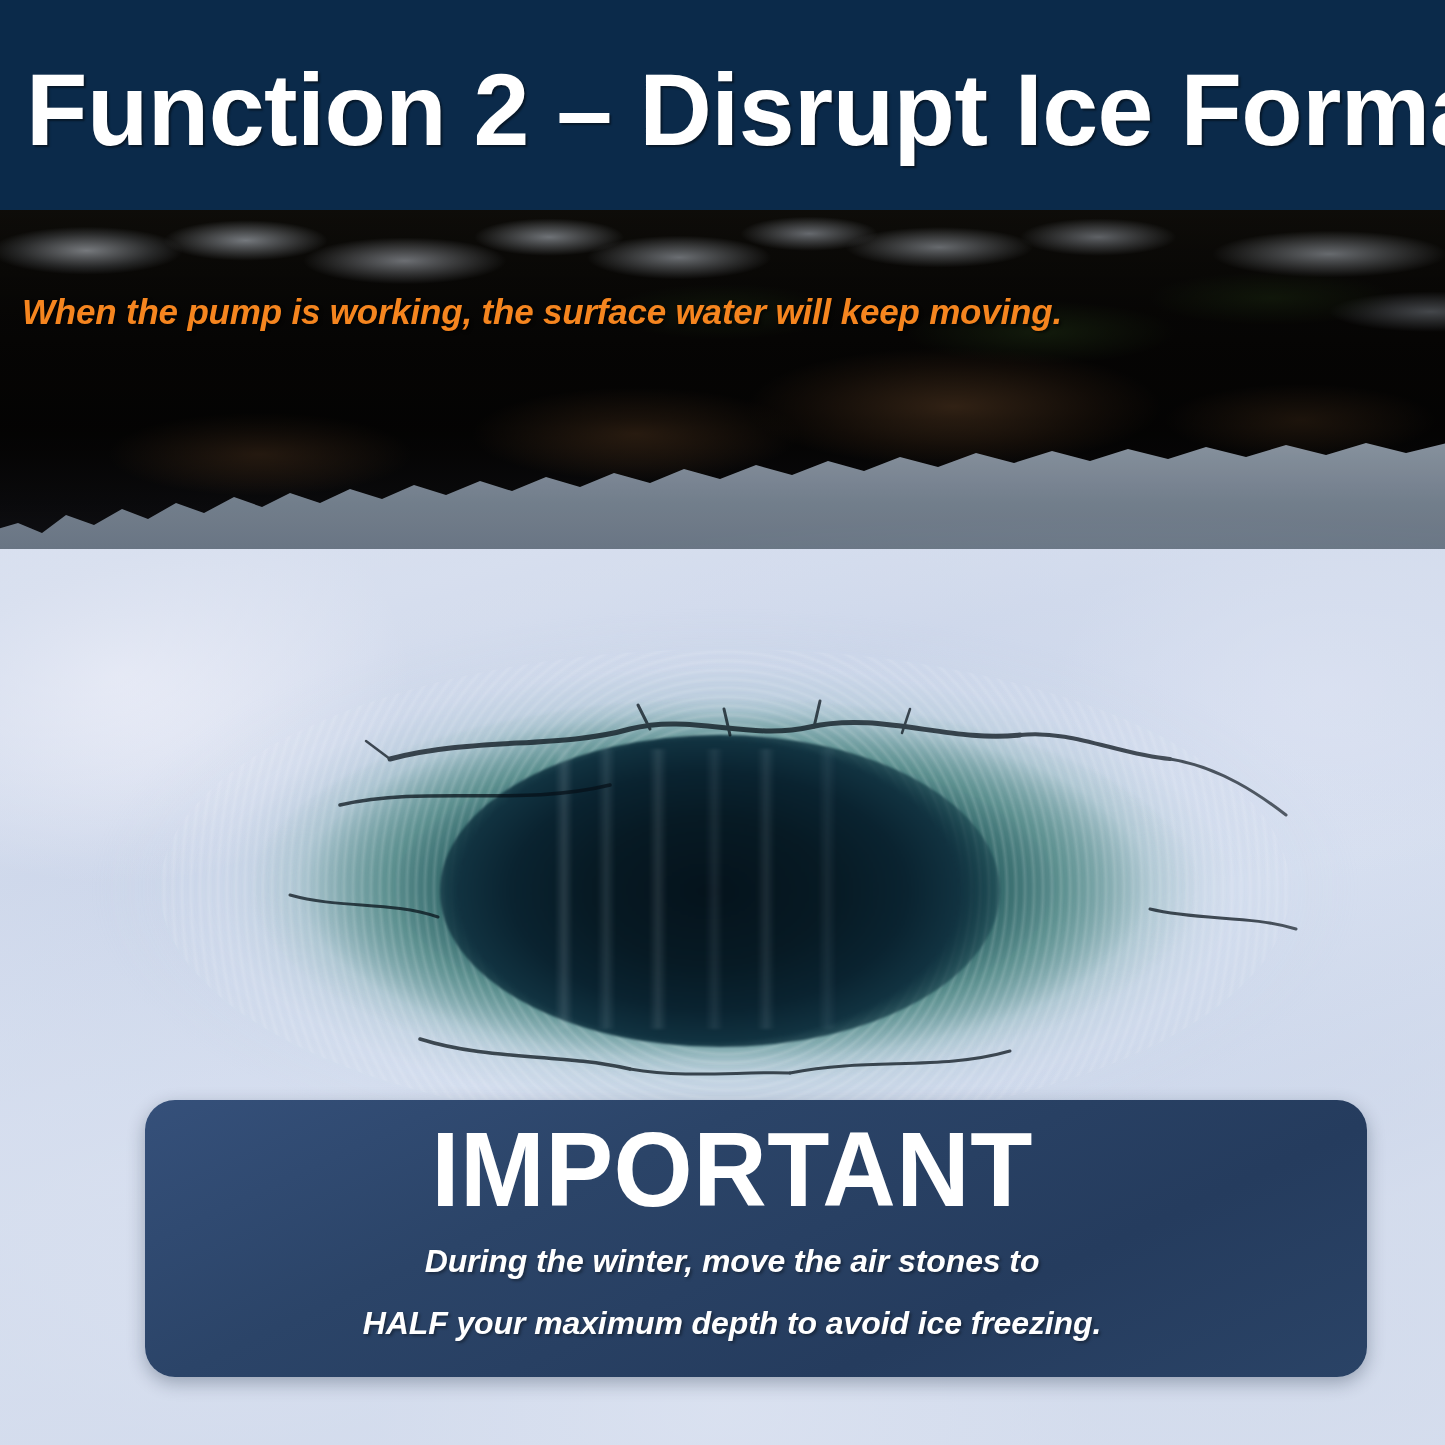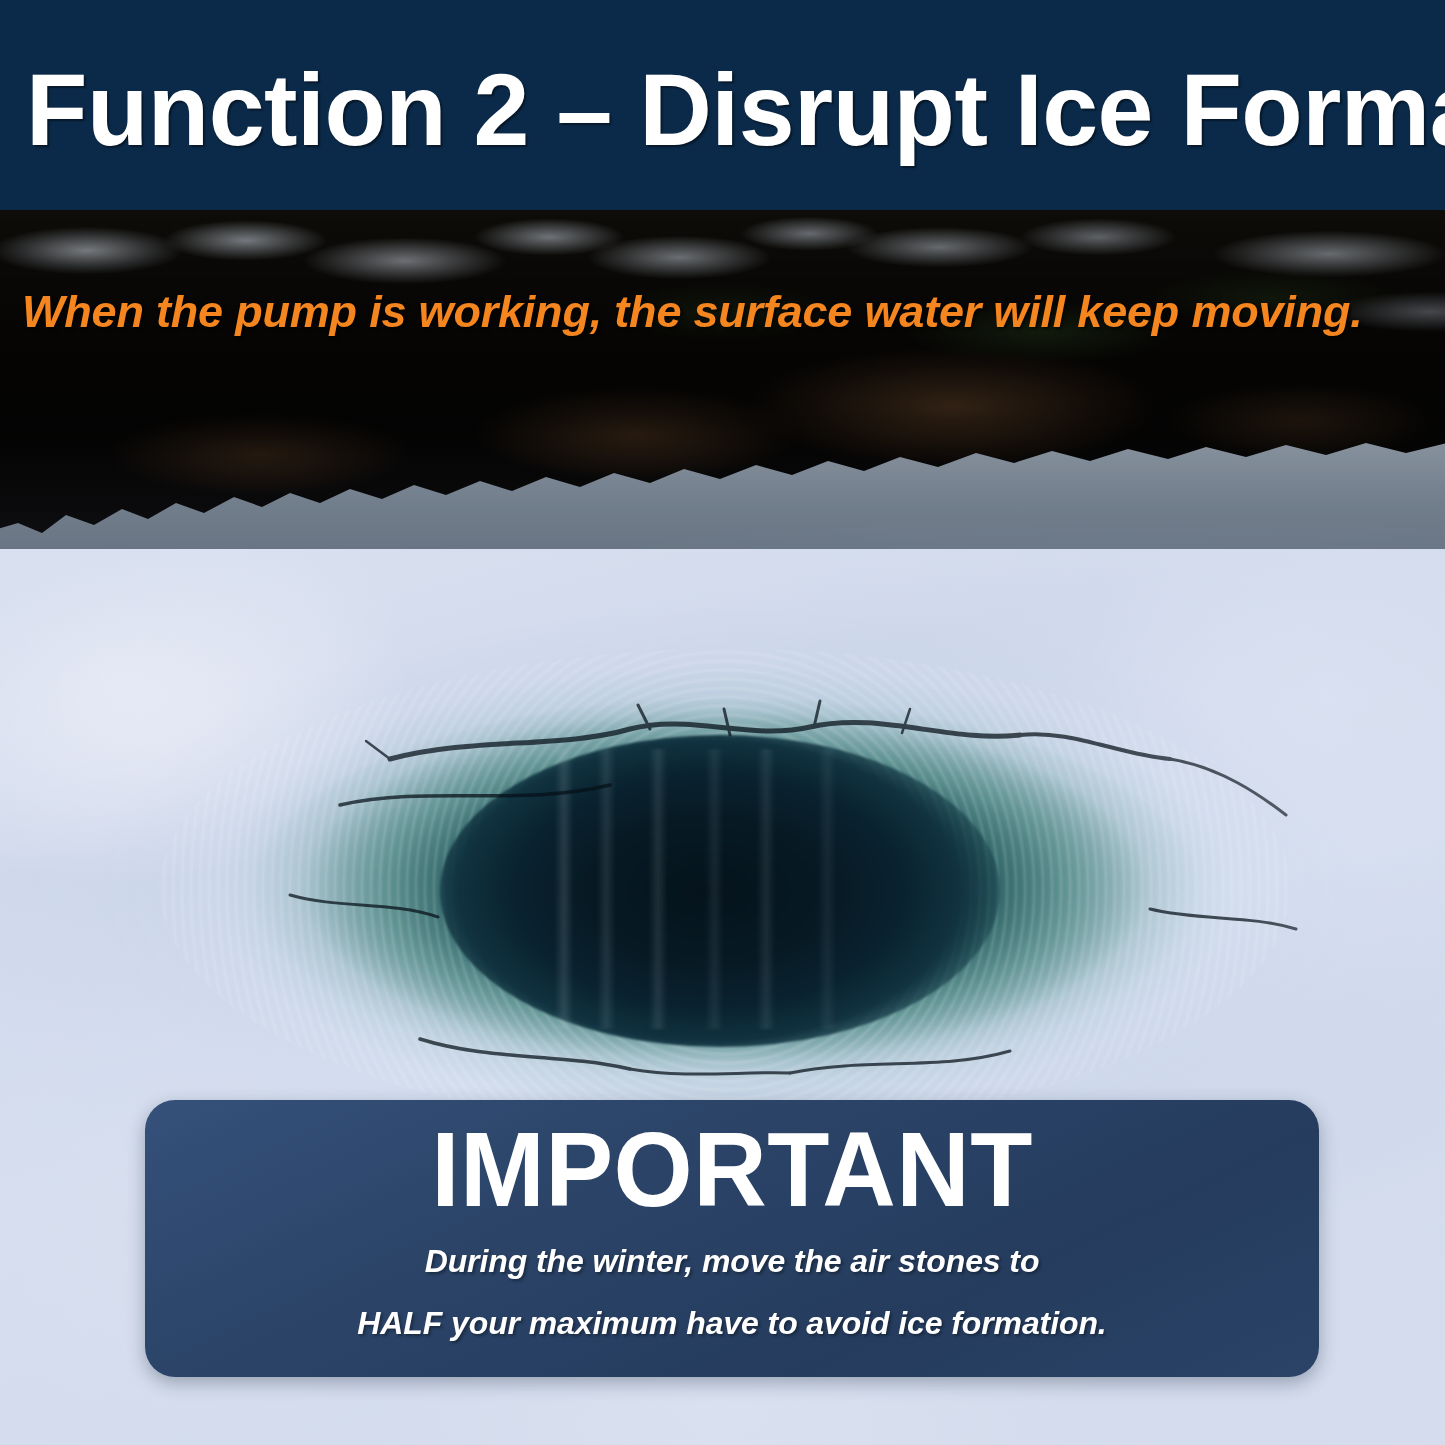--- a/index.html
+++ b/index.html
@@ -109,21 +109,21 @@
     left: 22px;
     top: 70px;
     width: 1400px;
     z-index: 12;
   }
   .winter-line {
     color: #f5851f;
     font-family: "Liberation Sans", sans-serif;
     font-weight: bold;
     font-style: italic;
-    font-size: 45px;
+    font-size: 35px;
     line-height: 64px;
     letter-spacing: -0.2px;
     white-space: nowrap;
     text-shadow: 2px 2px 3px rgba(0,0,0,0.6);
   }
 
   
   .ice-band {
     position: absolute;
     left: 0; top: 549px;
@@ -274,20 +274,21 @@
   .important-box {
     position: absolute;
     left: 145px;
     top: 1100px;
     width: 1174px;
     height: 277px;
     border-radius: 30px;
     background: linear-gradient(155deg, #35507a 0%, #2b4468 34%, #253c5e 70%, #2a4366 100%);
     box-shadow: 0 6px 18px rgba(10,25,45,0.30);
     z-index: 40;
+    padding-left: 48px;
   }
   .important-heading {
     position: absolute;
     left: 0;
     top: 14px;
     width: 1174px;
     text-align: center;
     color: #ffffff;
     font-family: "Liberation Sans", sans-serif;
     font-weight: bold;
@@ -376,17 +377,17 @@
   </div>
 
   <div class="header-bar">
     <div class="header-title">Function 2 – Disrupt Ice Formation</div>
   </div>
 
   <div class="important-box">
     <div class="important-heading">IMPORTANT</div>
     <div class="important-sub">
       <div class="important-sub-line">During the winter, move the air stones to</div>
-      <div class="important-sub-line">HALF your maximum have to avoid ice formation.</div>
+      <div class="important-sub-line">HALF your maximum depth to avoid ice freezing.</div>
     </div>
   </div>
 
 </div>
 
 </body></html>

